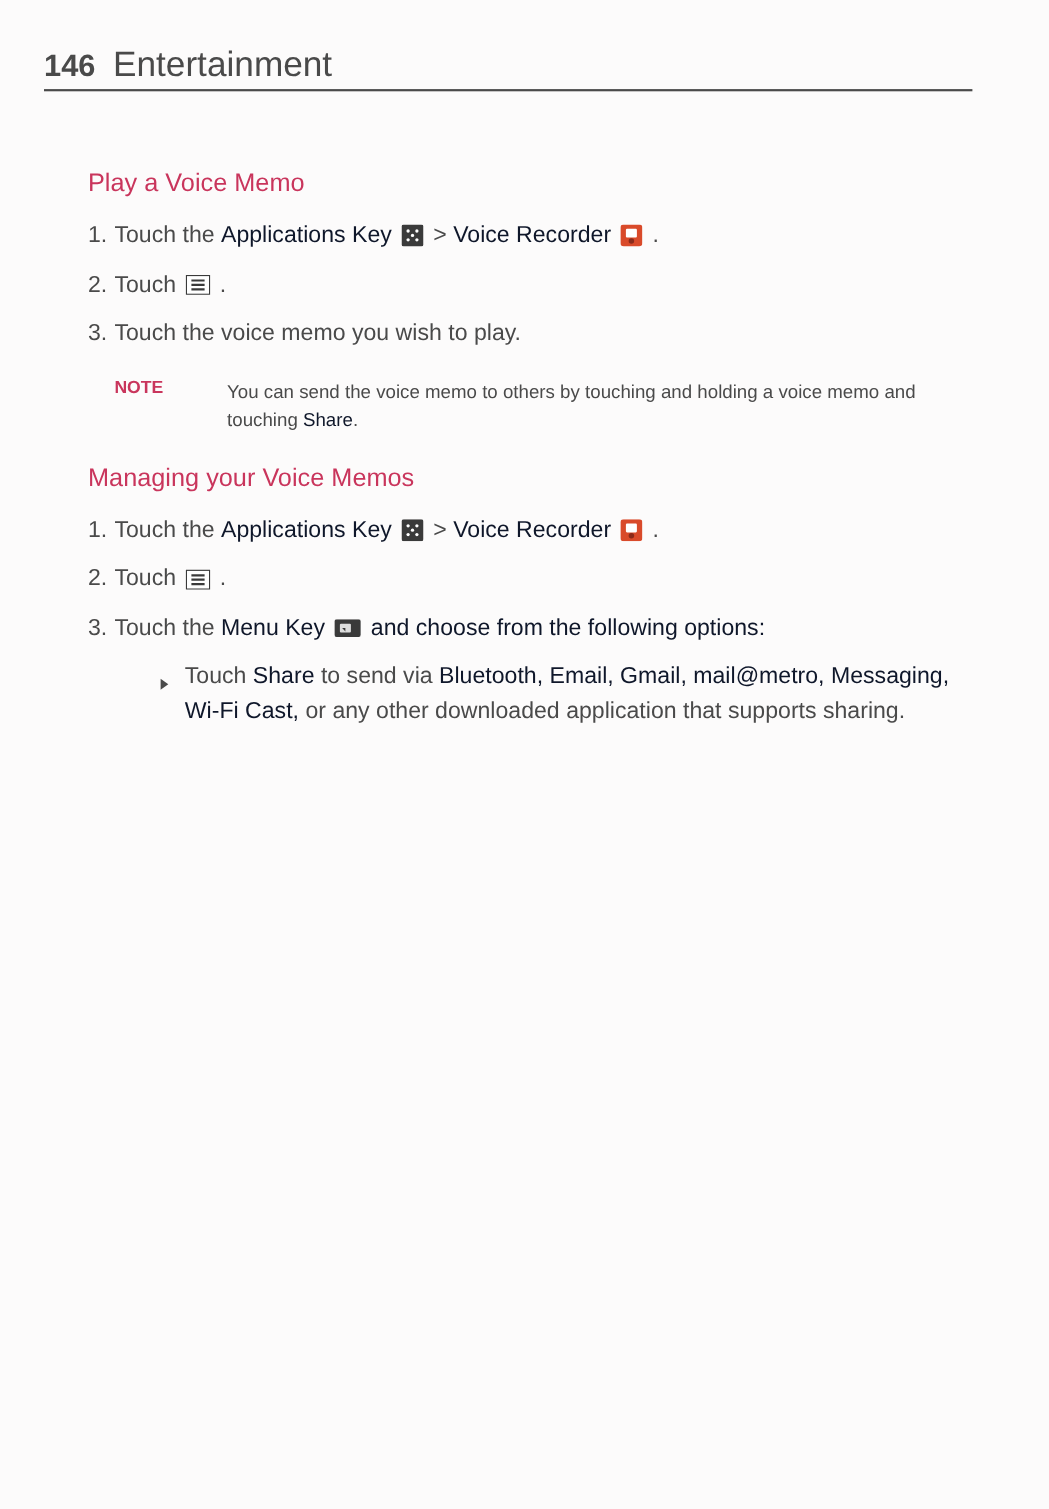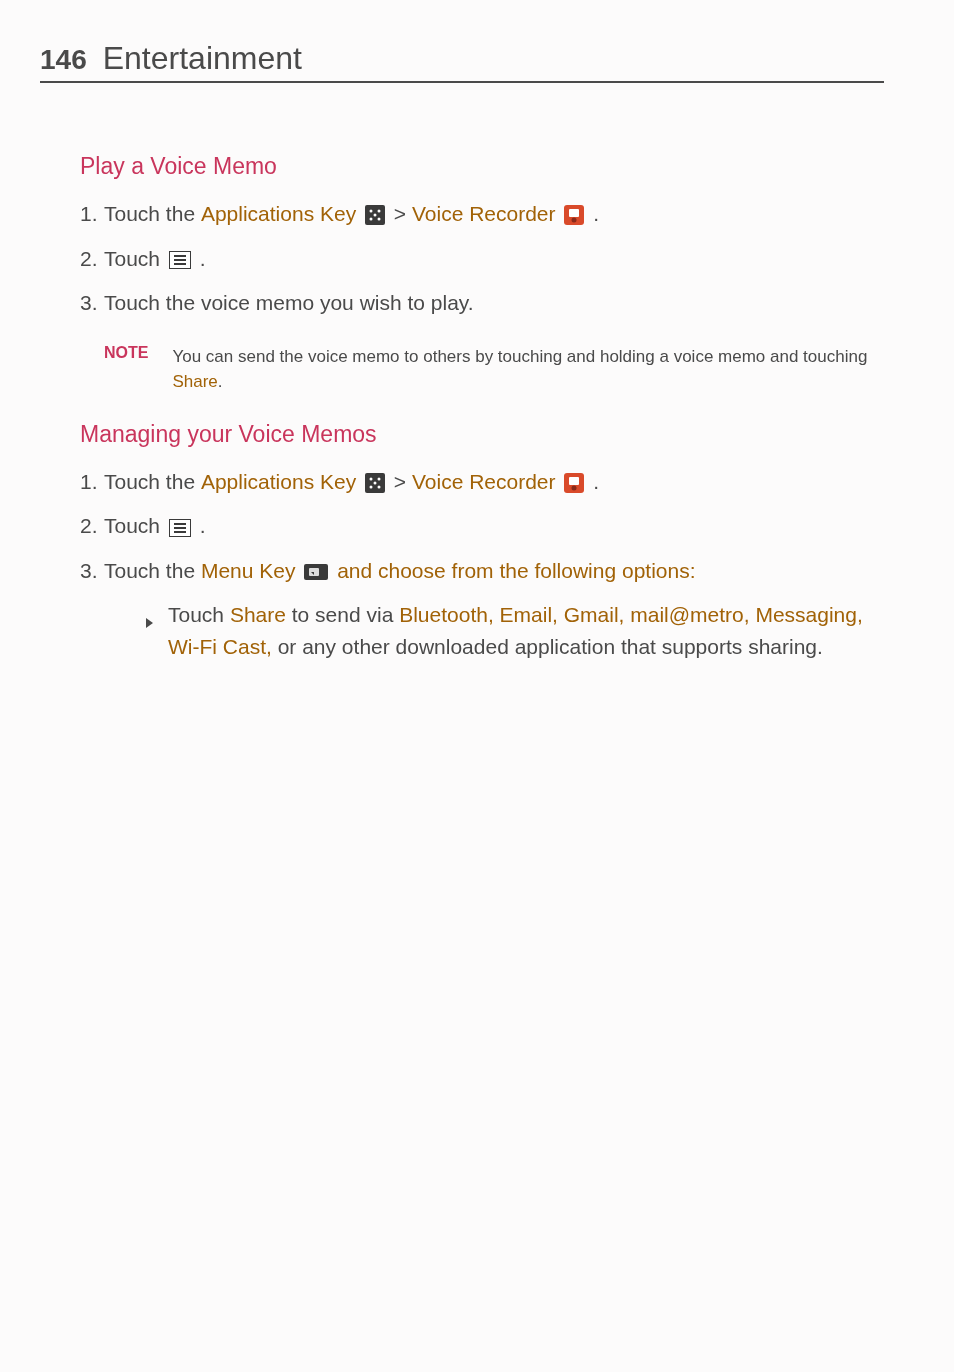--- a/index.html
+++ b/index.html
@@ -51,47 +51,48 @@
     align-items: flex-start;
     flex-wrap: wrap;
   }
   .num {
     width: 24px;
     flex-shrink: 0;
   }
   .step-body {
     flex: 1;
   }
-  .bold { font-weight: 500; color: #a16207; }
+  .bold { font-weight: 500; color: #0f172a; }
   .icon {
     display: inline-flex;
     align-items: center;
     justify-content: center;
     vertical-align: middle;
     margin: 0 3px;
     flex-shrink: 0;
   }
   .icon svg { display: block; }
   .note-row {
     display: flex;
     margin-left: 64px;
     margin-bottom: 26px;
-    gap: 24px;
+    gap: 34px;
   }
   .note-label {
     color: #c9355c;
     font-weight: 600;
     font-size: 16px;
     flex-shrink: 0;
   }
   .note-body {
     font-size: 17px;
     line-height: 1.5;
     font-weight: 300;
     color: #4a4a4a;
+    margin-left: 24px;
   }
   .note-body .bold { font-weight: 500; font-size: 17px; }
   ul.bullets {
     list-style: none;
     margin-left: 40px;
   }
   ul.bullets > li {
     position: relative;
     font-size: 21px;
     line-height: 1.5;

